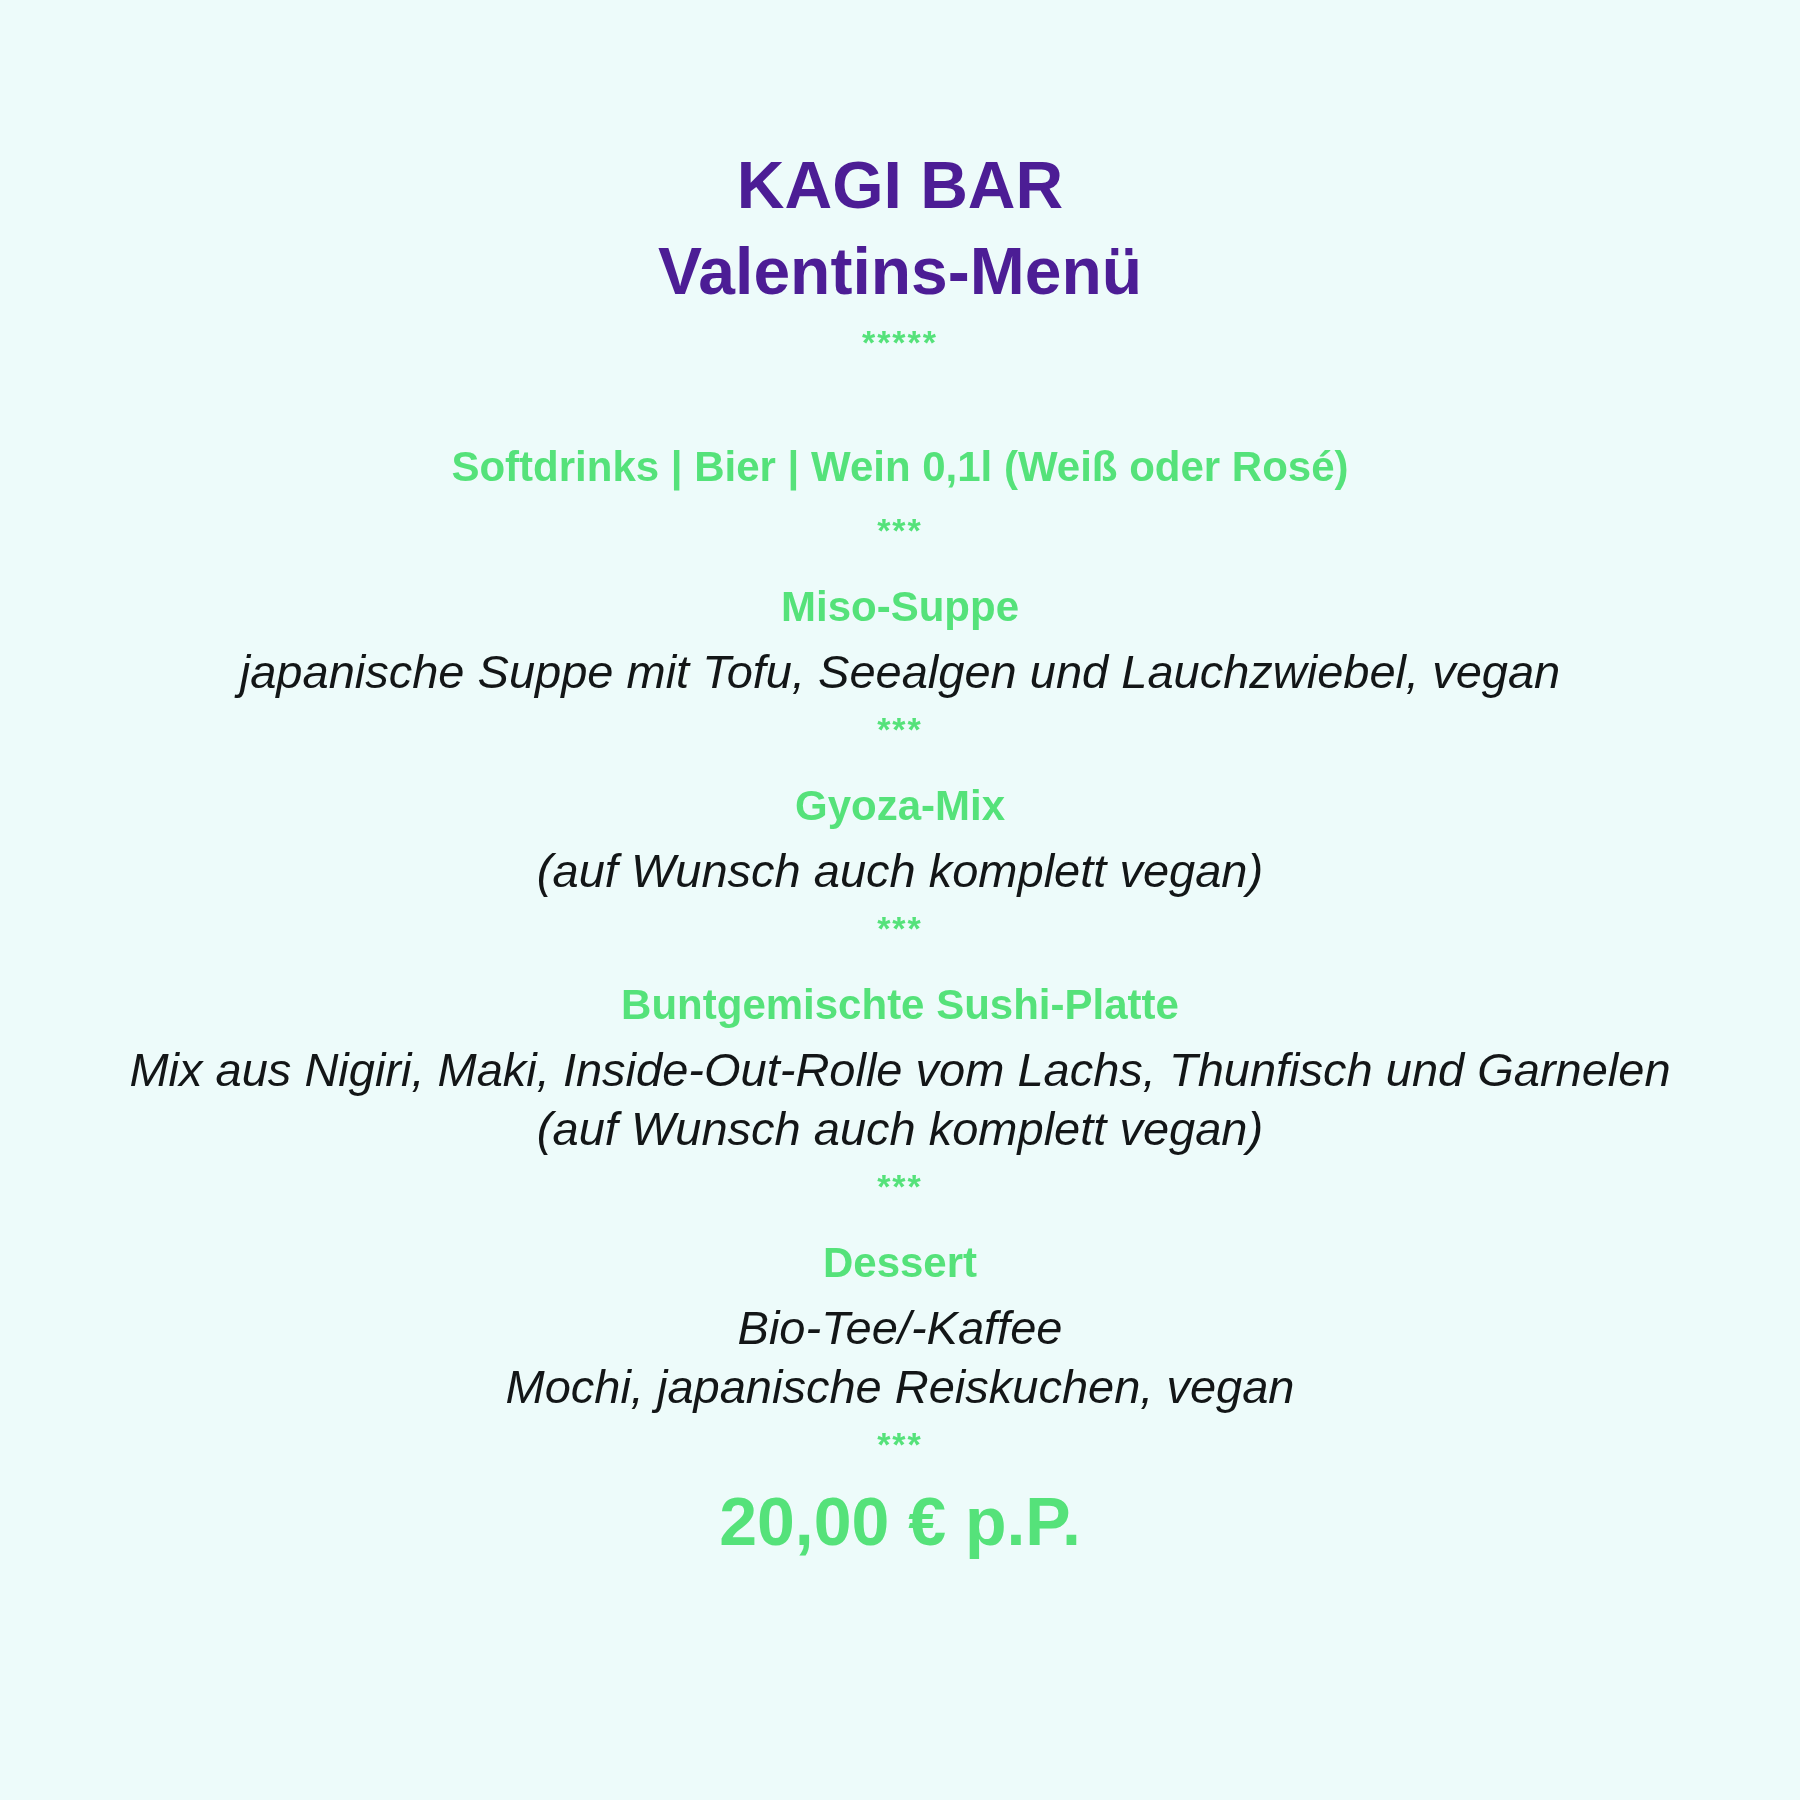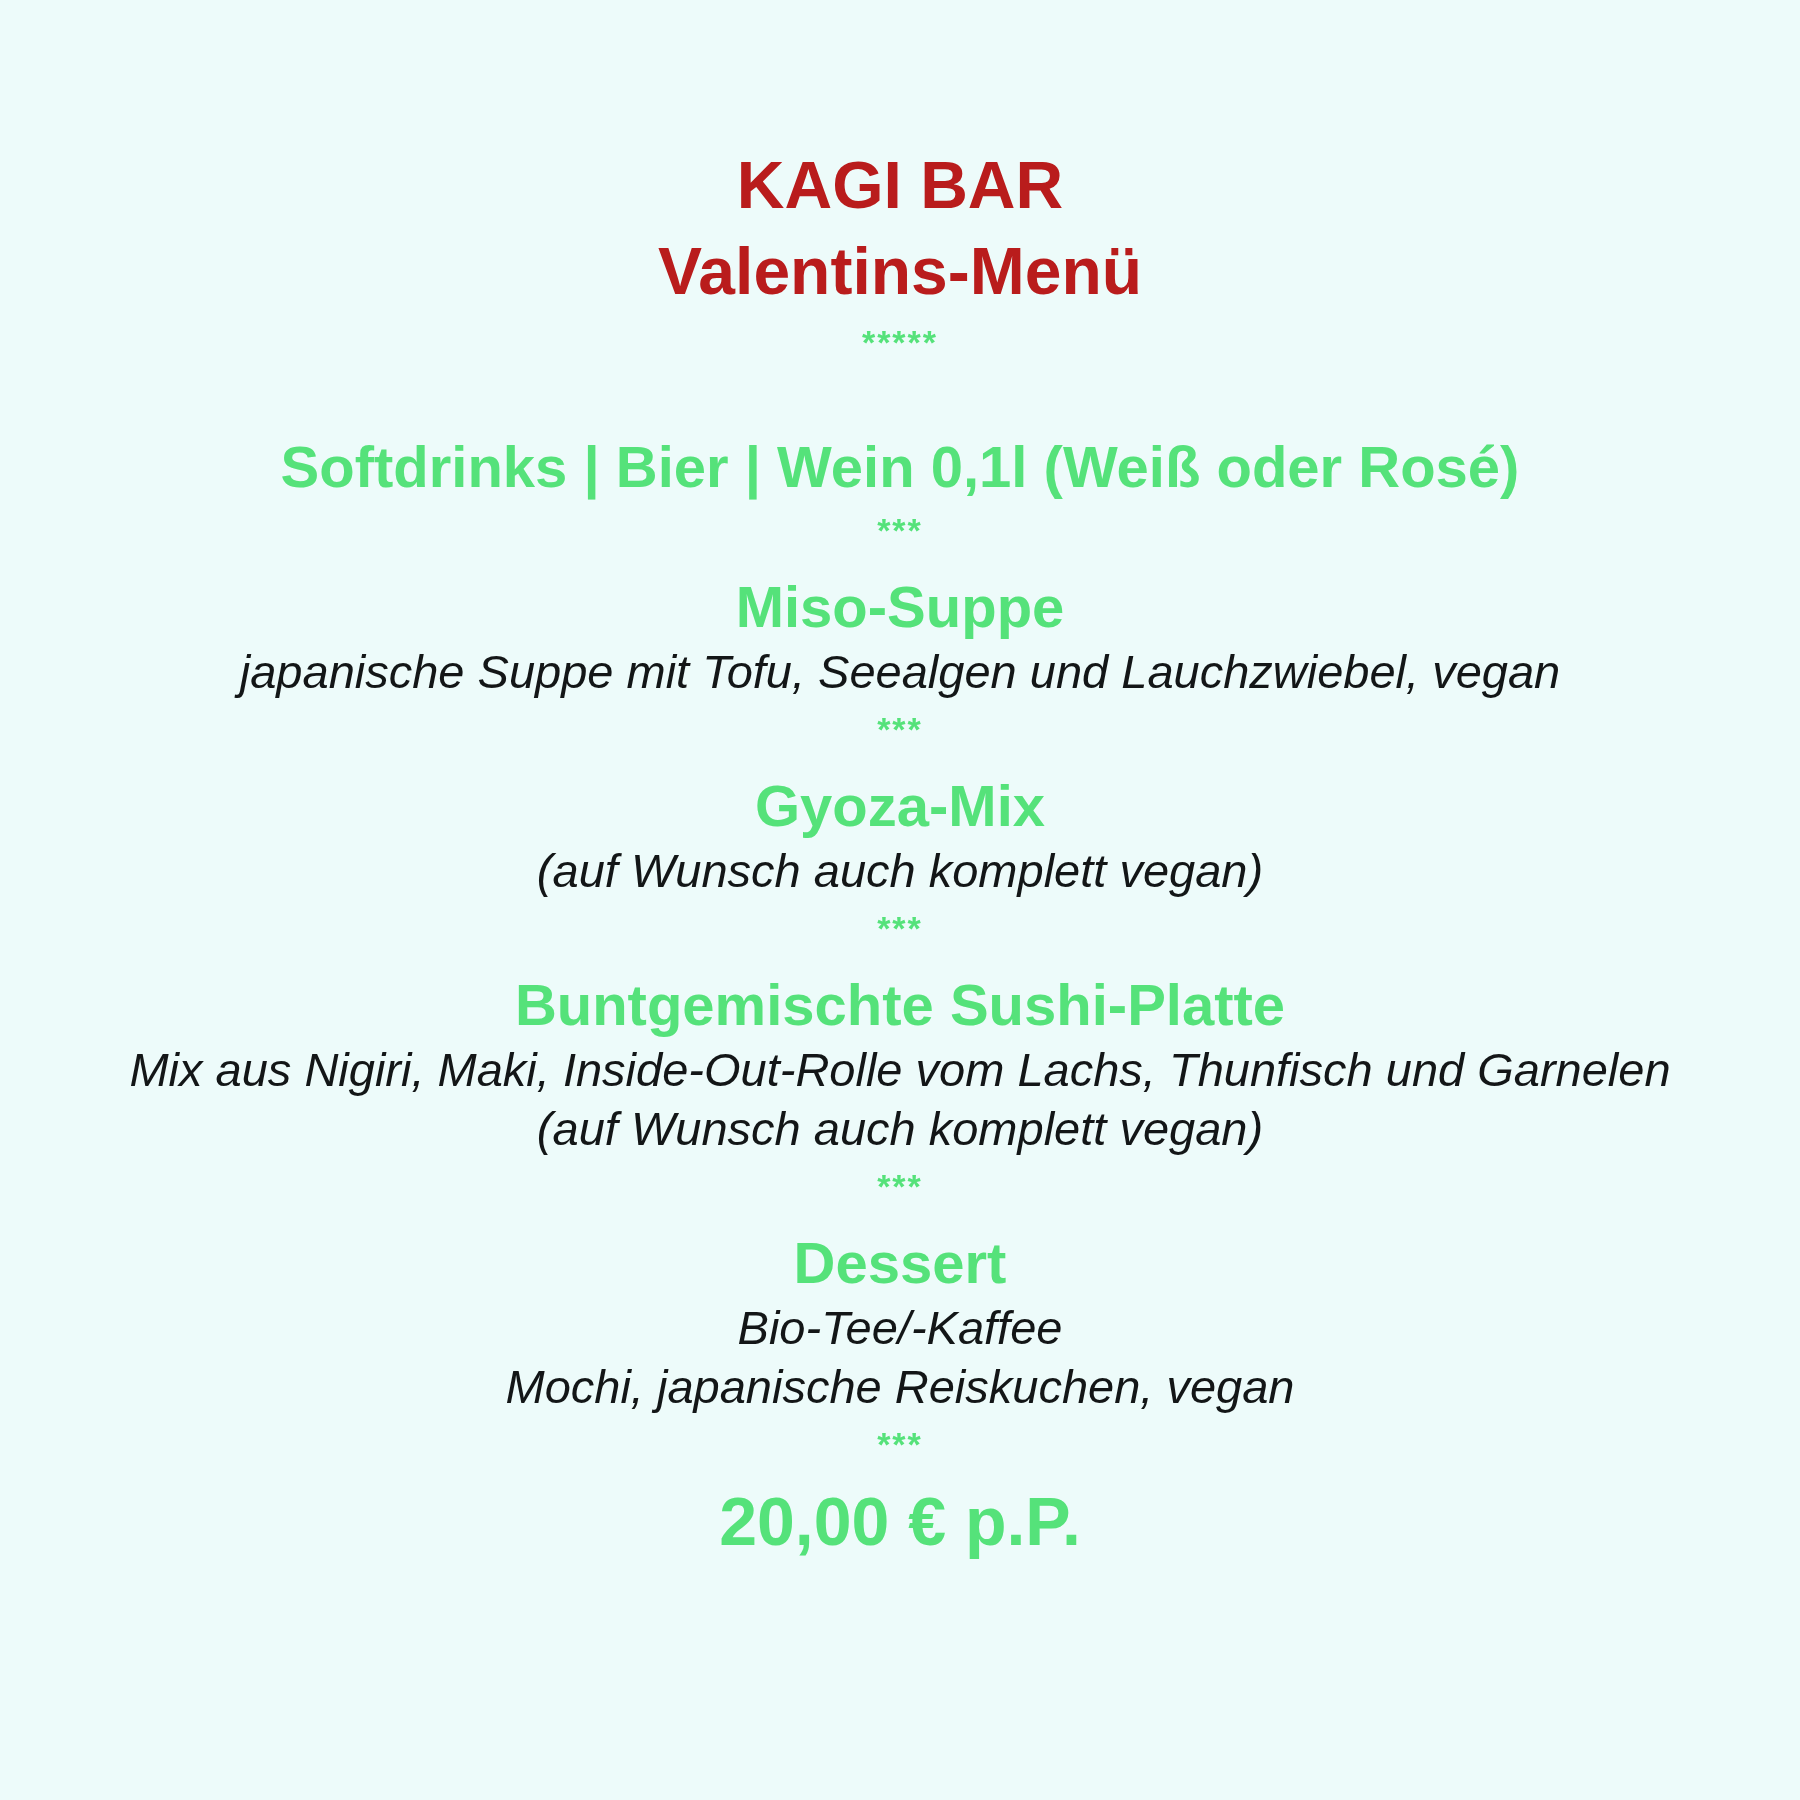--- a/index.html
+++ b/index.html
@@ -16,36 +16,36 @@
     overflow: hidden;
     box-sizing: border-box;
   }
   .title-block {
     padding-top: 142px;
   }
   .title-line {
     font-size: 66px;
     font-weight: bold;
     line-height: 86px;
-    color: #b91c1c;
+    color: #4c1d95;
   }
   .title-stars {
     margin-top: 2px;
   }
   .stars {
     color: #55e27a;
     font-size: 34px;
     font-weight: bold;
     line-height: 47px;
     margin-top: 5px;
     letter-spacing: 2px;
   }
   .section-heading {
     color: #55e27a;
-    font-size: 58px;
+    font-size: 42px;
     font-weight: bold;
     line-height: 70px;
     margin-top: 18px;
   }
   .section-heading.first {
     margin-top: 66px;
   }
   .body-line {
     font-size: 47px;
     font-style: italic;

